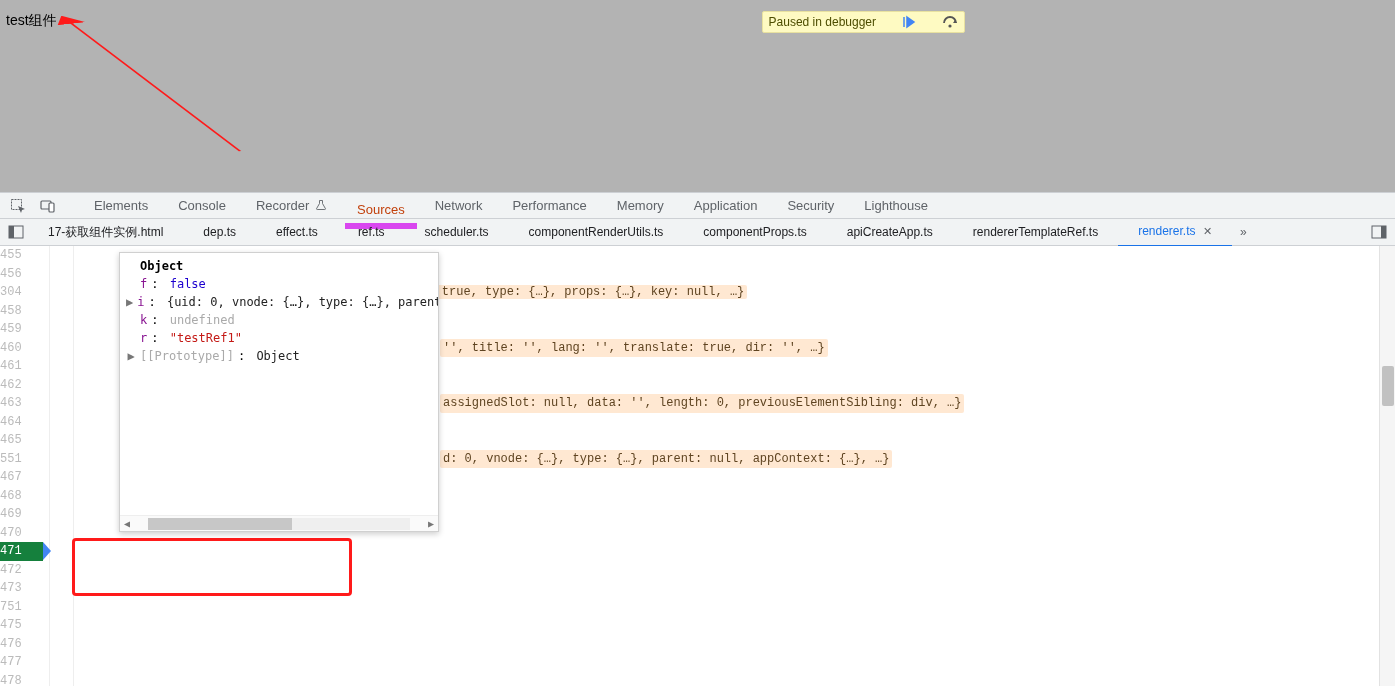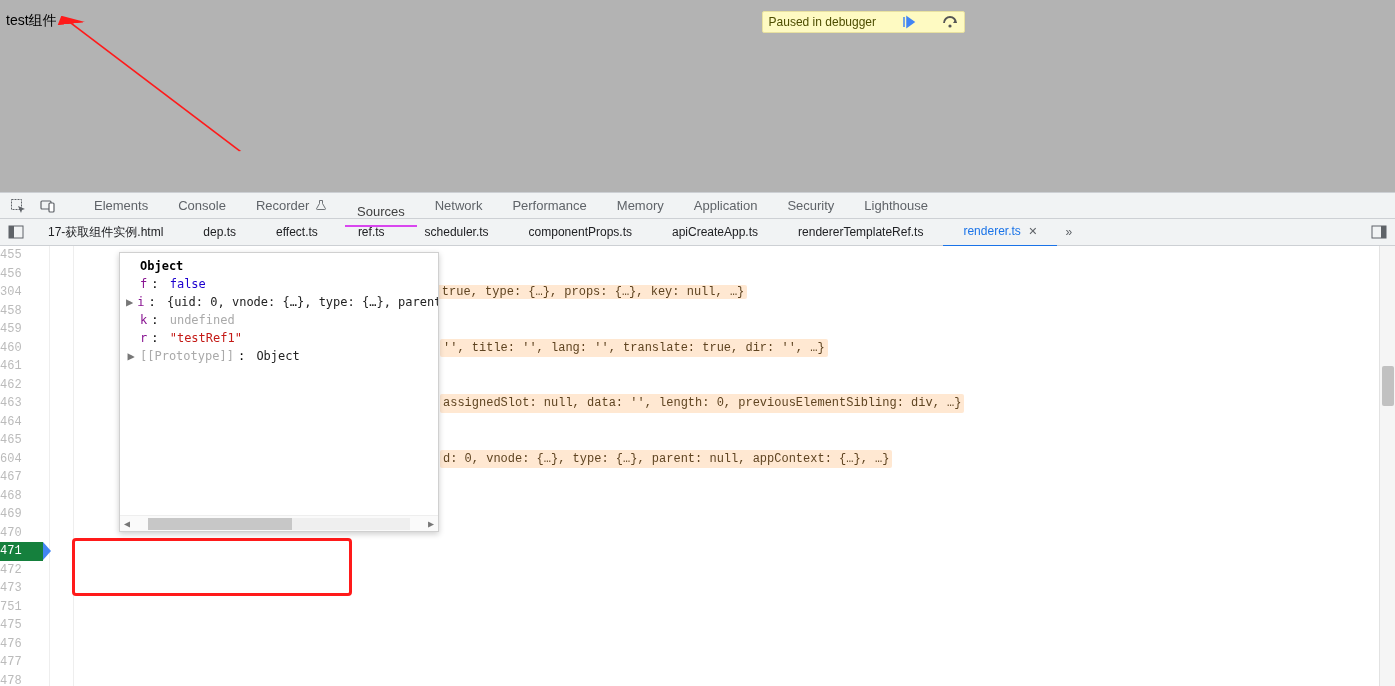--- a/index.html
+++ b/index.html
@@ -65,22 +65,22 @@
     justify-content: center;
     align-items: center;
     color: #5f6368;
   }
   .dt-tabs .tab {
     padding: 0 12px;
     line-height: 27px;
     cursor: default;
   }
   .dt-tabs .tab.active {
-    color: #404040;
-    border-bottom: 2px solid #d946ef;
+    color: #c2410c;
+    border-bottom: 6px solid #d946ef;
     margin-bottom: -1px;
     margin-top: 12px;
   }
 
   
   .file-tabs {
     display: flex;
     align-items: center;
     height: 27px;
     background: #f1f3f4;
@@ -333,20 +333,21 @@
     <svg width="16" height="16" viewBox="0 0 16 16">
         <rect x="1" y="2" width="14" height="12" fill="none" stroke="#5f6368"></rect>
         <rect x="1" y="2" width="5" height="12" fill="#5f6368"></rect>
       </svg>
   </span>
   <span class="ftab">17-获取组件实例.html</span>
   <span class="ftab">dep.ts</span>
   <span class="ftab">effect.ts</span>
   <span class="ftab">ref.ts</span>
   <span class="ftab">scheduler.ts</span>
+  <span class="ftab">componentRenderUtils.ts</span>
   <span class="ftab">componentProps.ts</span>
   <span class="ftab">apiCreateApp.ts</span>
   <span class="ftab">rendererTemplateRef.ts</span>
   <span class="ftab active">
     <span>renderer.ts</span>
     <span class="close-x">✕</span>
   </span>
   <span class="overflow">»</span>
   <span class="right-toggle">
     <svg width="16" height="16" viewBox="0 0 16 16">
@@ -362,21 +363,21 @@
     <div class="ln">456</div>
     <div class="ln">304</div>
     <div class="ln">458</div>
     <div class="ln">459</div>
     <div class="ln">460</div>
     <div class="ln">461</div>
     <div class="ln">462</div>
     <div class="ln">463</div>
     <div class="ln">464</div>
     <div class="ln">465</div>
-    <div class="ln">604</div>
+    <div class="ln">551</div>
     <div class="ln">467</div>
     <div class="ln">468</div>
     <div class="ln">469</div>
     <div class="ln">470</div>
     <div class="ln exec">471</div>
     <div class="ln">472</div>
     <div class="ln">473</div>
     <div class="ln">751</div>
     <div class="ln">475</div>
     <div class="ln">476</div>

